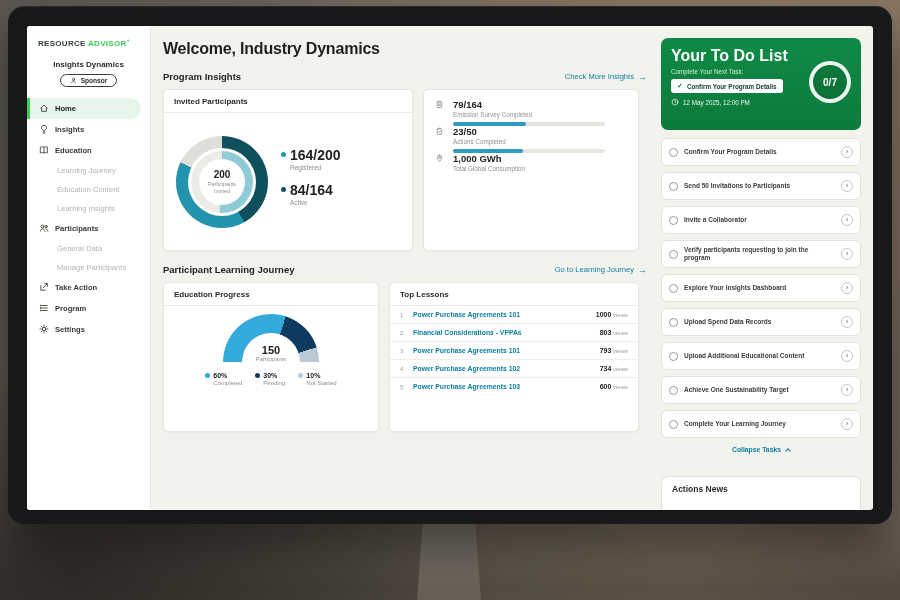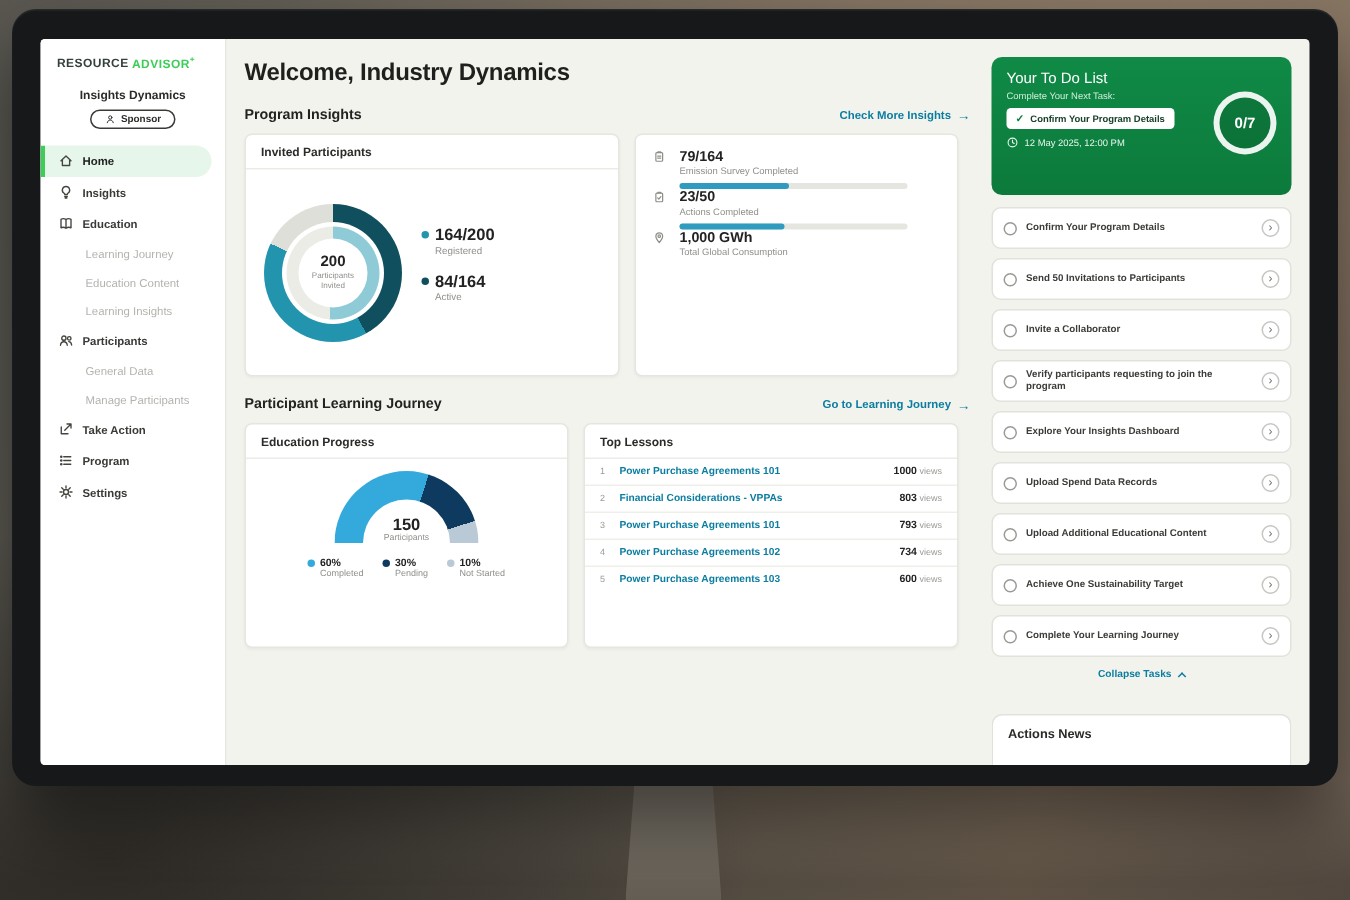--- a/index.html
+++ b/index.html
@@ -49,21 +49,21 @@
   .welcome{font-size:16px;font-weight:bold;color:#1f1f1d;letter-spacing:-.2px}
   .filters{display:flex;gap:22px;margin-top:10px;align-items:center}
   .filter{display:flex;align-items:center;gap:5px;cursor:pointer}
   .f-label{font-size:7.6px;color:#8b8b86}
   .f-value{font-size:7.6px;font-weight:bold;color:#222}
   .chev{display:inline-block;width:4px;height:4px;border-right:1.2px solid #555;border-bottom:1.2px solid #555}
   .chev.down{transform:rotate(45deg);margin-top:-2px}
   .chev.up{transform:rotate(-135deg);margin-top:3px;border-color:#0b7da0}
   .section-row{display:flex;align-items:center;justify-content:space-between;margin-top:13px}
   .section-title{font-size:9.5px;font-weight:bold;color:#222}
-  .link{display:flex;align-items:center;gap:4px;font-size:7.6px;font-weight:bold;color:#0b7da0;cursor:pointer}
+  .link{display:flex;align-items:center;gap:4px;font-size:7.6px;font-weight:normal;color:#0b7da0;cursor:pointer}
   .arrow::after{content:"\2192";font-size:9px}
   .cards-row{display:flex;gap:10px;margin-top:7px}
   .card{background:#fff;border:1px solid #e6e6e1;border-radius:5px;display:flex;flex-direction:column;
     box-shadow:0 1px 2px rgba(0,0,0,.04)}
   .card-head{padding:7px 10px 6px;font-size:8px;font-weight:bold;color:#2b2b28;border-bottom:1px solid #ecece6}
   .card.invited{width:250px;height:162px}
   .card.info{width:216px;height:162px}
   .card.edu{width:216px;height:150px}
   .card.lessons{width:250px;height:150px}
 
@@ -77,21 +77,21 @@
   .ring.inner{inset:15px}
   .ring-mask.m2{inset:23px}
   .donut-center{position:absolute;inset:0;display:flex;flex-direction:column;align-items:center;justify-content:center;text-align:center}
   .d-val{font-size:10px;font-weight:bold;color:#222}
   .d-lbl{font-size:5.4px;color:#8f8f8a;width:38px;line-height:1.25;margin-top:1px}
   .leg-item{margin-bottom:11px}
   .leg-top{display:flex;align-items:center;gap:4px}
   .dot{width:5px;height:5px;border-radius:50%;flex:none}
   .dot.teal{background:#2394ad}
   .dot.dark{background:#10505e}
-  .leg-val{font-size:11px;font-weight:bold;color:#222}
+  .leg-val{font-size:14px;font-weight:bold;color:#222}
   .leg-lbl{font-size:6.5px;color:#8f8f8a;margin-left:9px;margin-top:1px}
 
   
   .info-body{flex:1;padding:9px 11px}
   .stat{display:flex;gap:7px;}
   .stat-icon{width:11px;color:#8f8f8a;padding-top:1px;flex:none}
   .stat-icon svg{width:9px;height:9px}
   .stat-val{font-size:9.5px;font-weight:bold;color:#222}
   .stat-lbl{font-size:6.3px;color:#8f8f8a;margin-top:1px}
   .bar{width:152px;height:4px;background:#e6e6e1;border-radius:2px;margin-top:4px}
@@ -118,21 +118,21 @@
   .lesson-row:last-child{border-bottom:none}
   .l-rank{font-size:6px;color:#9a9a95;width:7px;flex:none}
   .l-name{font-size:6.8px;font-weight:bold;color:#0b7da0;flex:1;cursor:pointer}
   .l-views{font-size:6px;color:#9a9a95;white-space:nowrap}
   .l-views b{font-size:7px;color:#222}
 
   
   .rightcol{width:214px;flex:none;padding:12px 12px 0 2px;display:flex;flex-direction:column}
   .todo-card{position:relative;background:linear-gradient(180deg,#108a46,#0c7a3b);
     border-radius:7px;padding:9px 10px;color:#fff;min-height:92px;flex:none}
-  .todo-title{font-size:10px;font-weight:normal}
+  .todo-title{font-size:16px;font-weight:bold}
   .todo-sub{font-size:6.3px;color:#cdeeda;margin-top:3px}
   .todo-next{display:inline-flex;align-items:center;gap:4px;background:#fff;border-radius:3px;
     padding:3px 6px;margin-top:4px;font-size:6.3px;font-weight:bold;color:#17402a;max-width:130px;cursor:pointer}
   .check-icon::after{content:"\2713";color:#0d7f3f;font-size:7px;font-weight:bold}
   .todo-due{display:flex;align-items:center;gap:4px;font-size:6.3px;color:#e7f6ee;margin-top:5px}
   .todo-due svg{width:8px;height:8px}
   .todo-ring{position:absolute;right:10px;top:23px;width:42px;height:42px;border-radius:50%;
     border:4px solid rgba(255,255,255,.92);background:rgba(0,0,0,.1);
     display:flex;align-items:center;justify-content:center;font-size:10px;font-weight:bold}
   .tasks{margin-top:8px}

